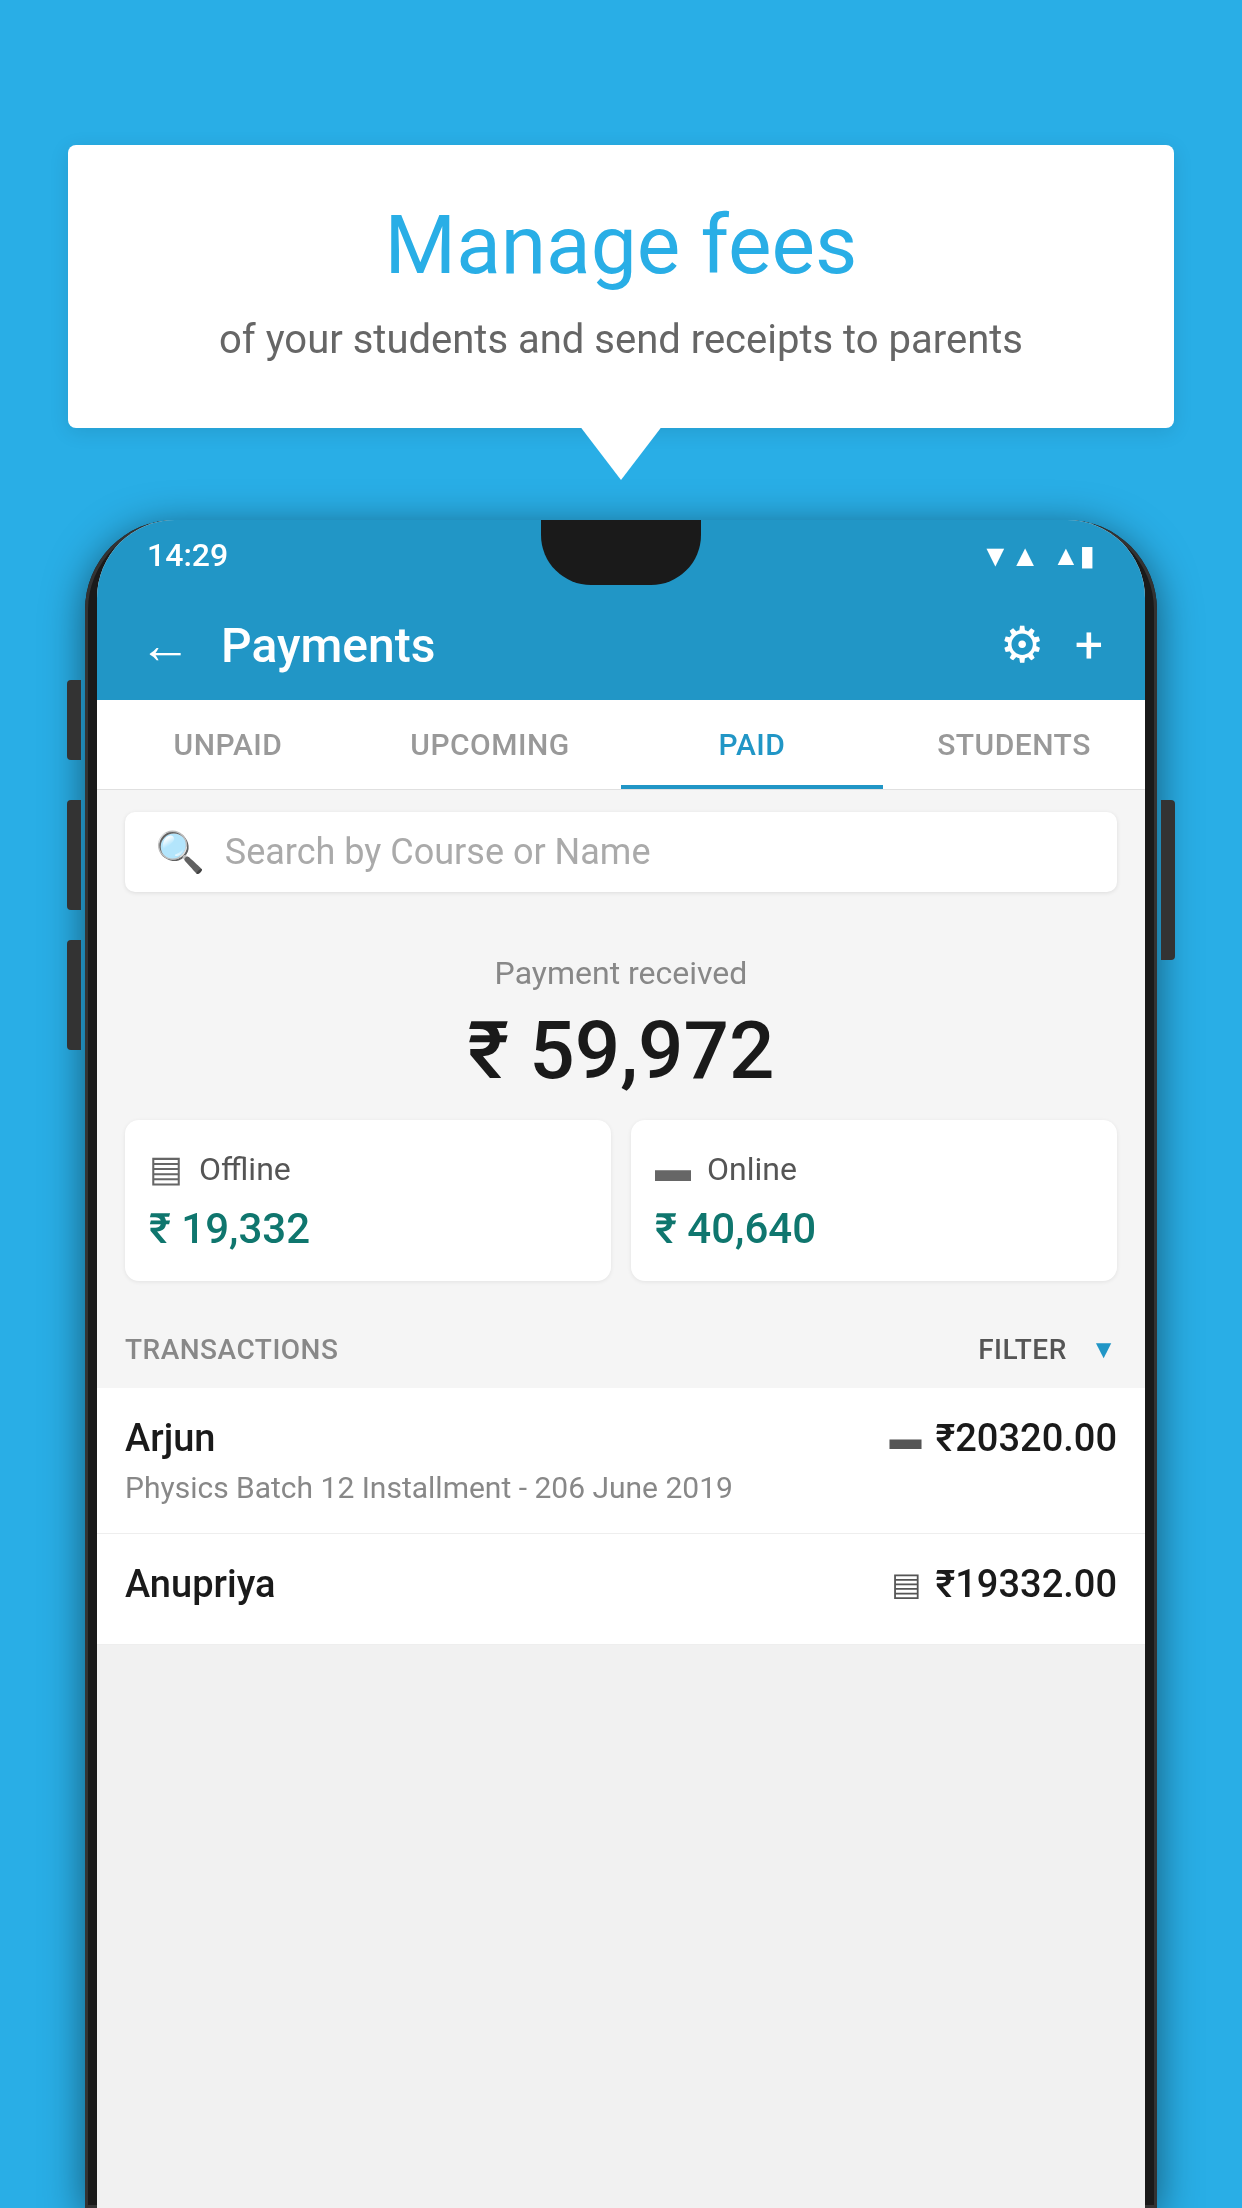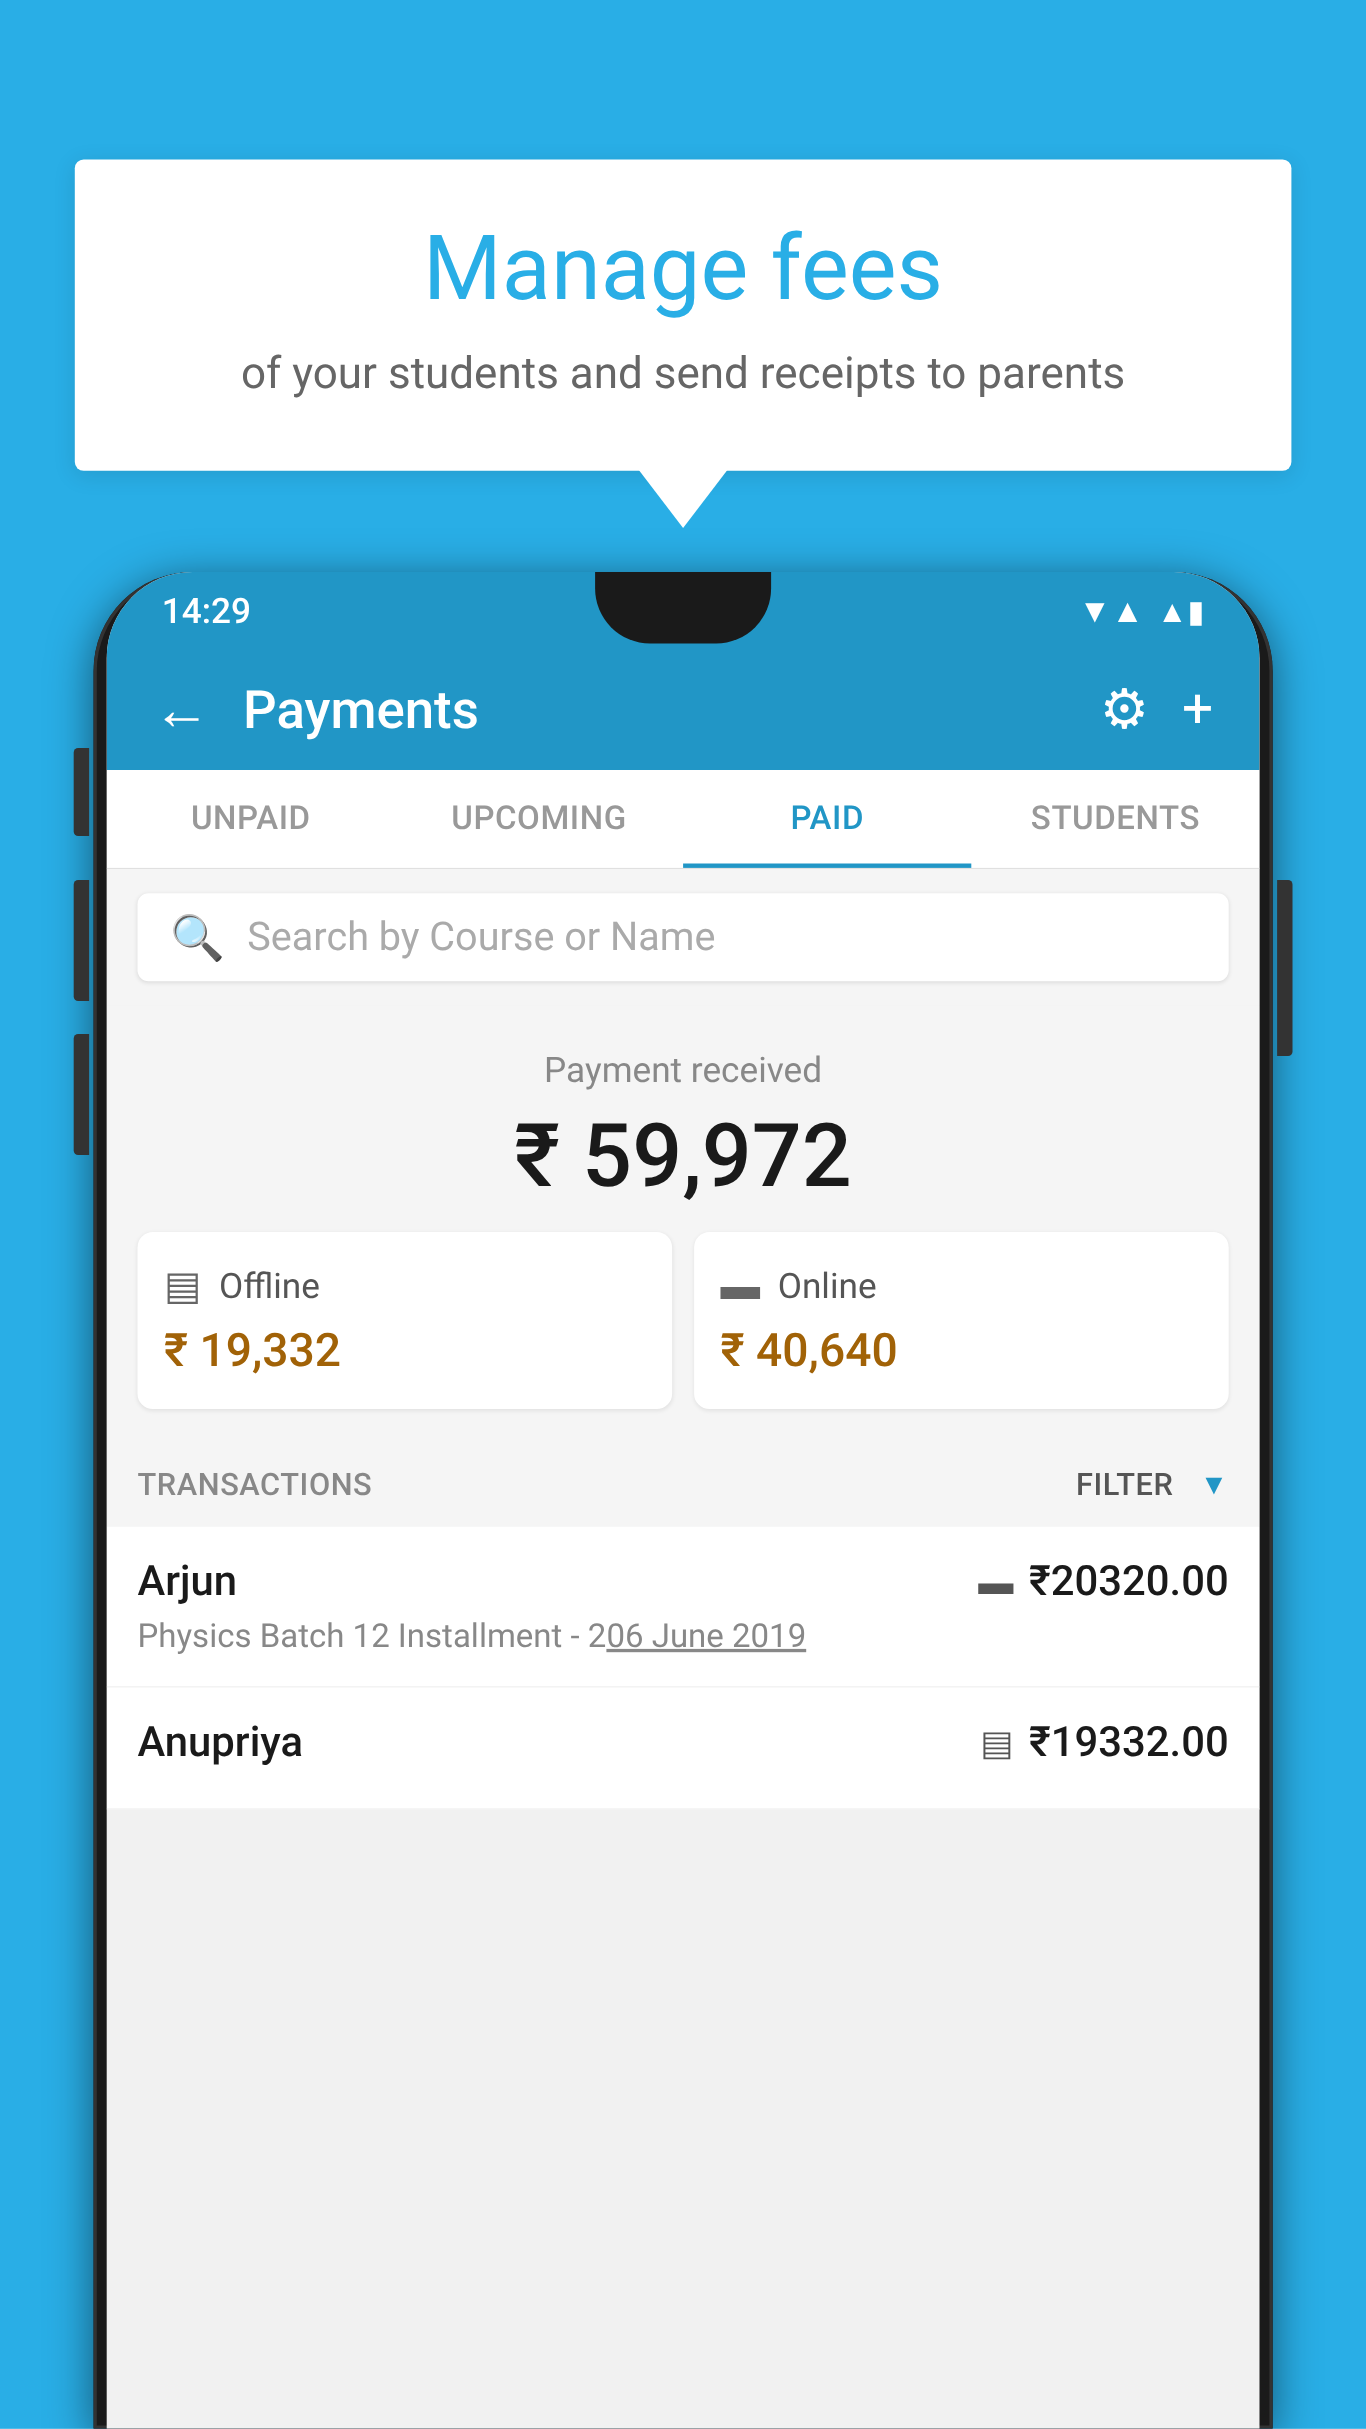--- a/index.html
+++ b/index.html
@@ -315,21 +315,21 @@
       color: #666;
       font-size: 36px;
     }
 
     .card-type {
       color: #555;
       font-size: 32px;
     }
 
     .card-amount {
-      color: #a16207;
+      color: #0f766e;
       font-size: 42px;
       font-weight: 500;
     }
 
     
     .transactions-header {
       background: #f5f5f5;
       padding: 22px 28px;
       display: flex;
       align-items: center;
@@ -406,21 +406,20 @@
     }
 
     .transaction-course {
       color: #888;
       font-size: 30px;
     }
 
     .transaction-date {
       color: #888;
       font-size: 30px;
-      text-decoration: underline;
     }
   </style>
 </head>
 <body>
 
 <div class="speech-bubble-container">
   <div class="speech-bubble">
     <div class="bubble-title">Manage fees</div>
     <div class="bubble-subtitle">of your students and send receipts to parents</div>
   </div>

